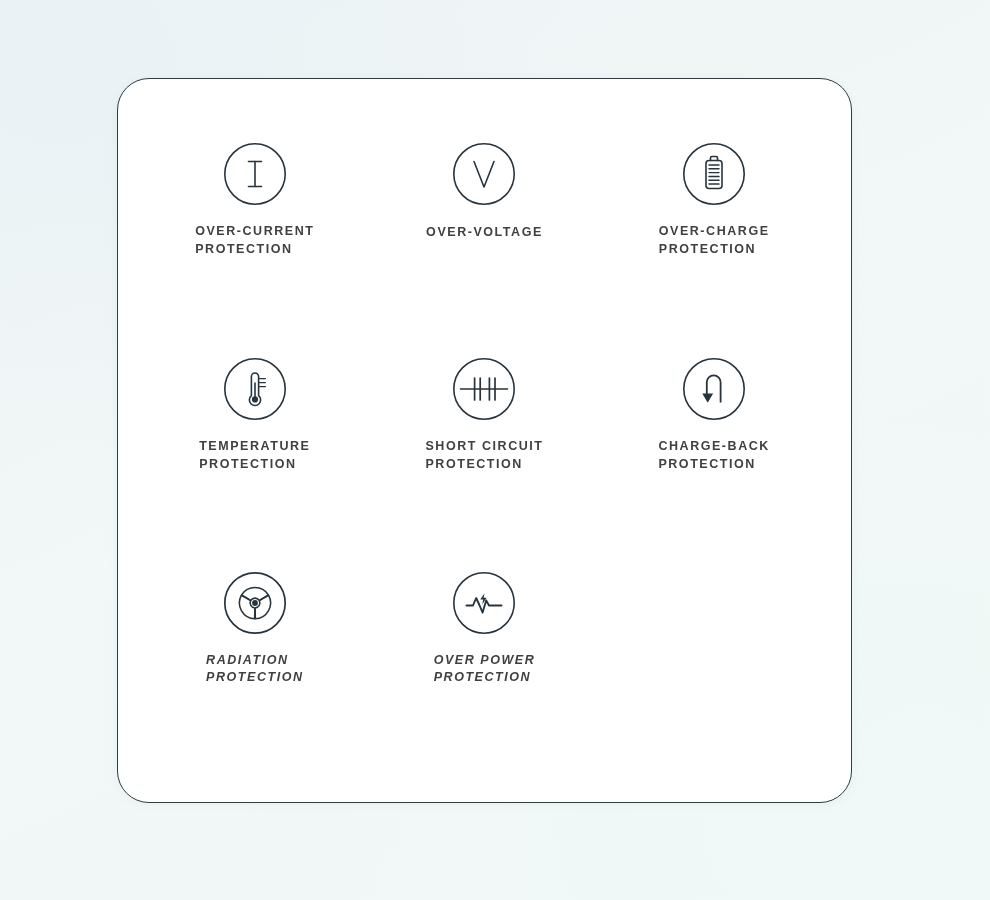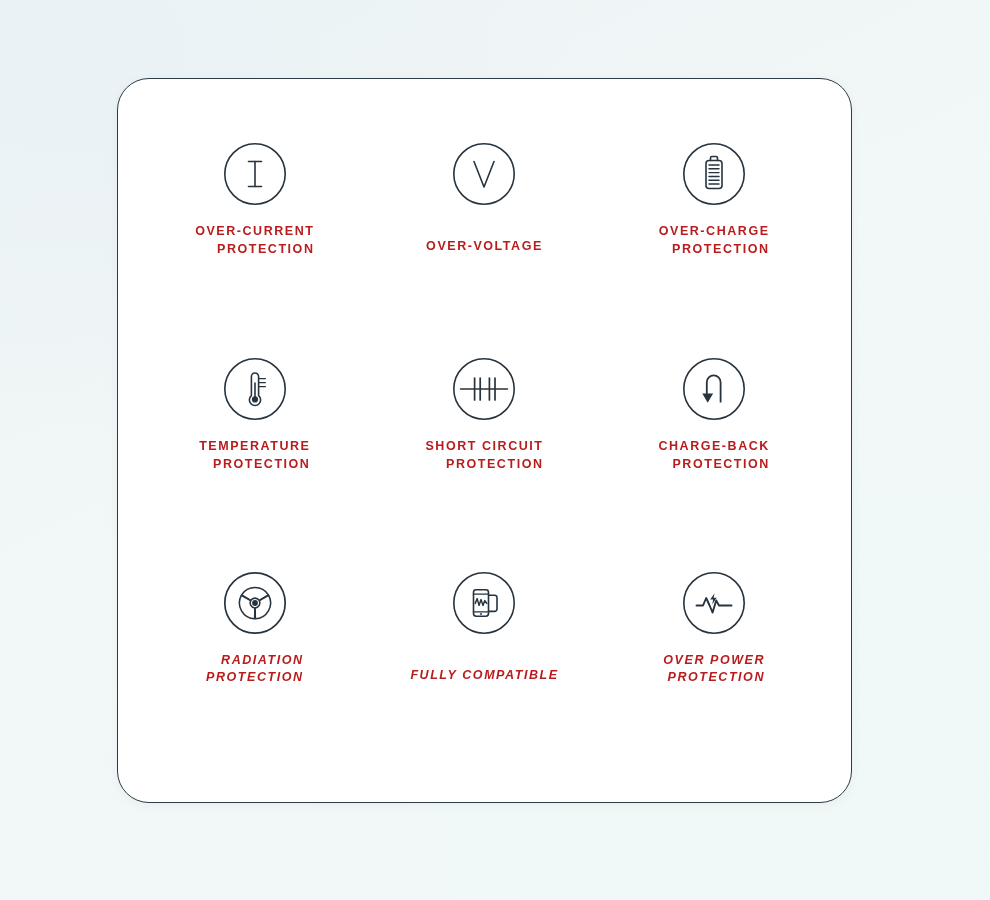--- a/index.html
+++ b/index.html
@@ -66,32 +66,32 @@
 
   .icon-wrap {
     width: 64px;
     height: 64px;
     display: block;
   }
   .icon-wrap svg { display: block; }
 
   .label {
     margin-top: 17px;
-    text-align: right;
+    text-align: left;
     font-family: "Liberation Sans", sans-serif;
     font-size: 12.5px;
     font-weight: bold;
     letter-spacing: 1.55px;
     line-height: 1.42;
-    color: #b91c1c;
+    color: #404040;
     white-space: pre-line;
     text-transform: uppercase;
   }
   
-  .label.one-line { margin-top: 32px; }
+  .label.one-line { margin-top: 18px; }
 </style>
 </head>
 <body>
 
 <div id="stage">
 
   <div id="card">
     <div class="grid">
 
       <div class="cell row-1">
@@ -199,34 +199,20 @@
                 <path d="M -4.2 -2.6 A 5 5 0 0 1 4.2 -2.6 L 13.4 -8.1 A 15.8 15.8 0 0 0 -13.4 -8.1 Z"></path>
               </g>
               <circle cx="0" cy="0" r="2.9" fill="#27333d" stroke="none"></circle>
             </g>
           </svg>
         </span>
         <div class="label">RADIATION
 PROTECTION</div>
       </div>
 
-      <div class="cell row-3">
-        <span class="icon-wrap">
-          <svg width="64" height="64" viewBox="0 0 64 64" fill="none" stroke="#27333d" stroke-width="1.6" stroke-linecap="round" stroke-linejoin="round">
-            <circle cx="32" cy="32" r="30.2"></circle>
-            <path d="M36 24.2 h6.6 a2.4 2.4 0 0 1 2.4 2.4 v11.4 a2.4 2.4 0 0 1 -2.4 2.4 h-6.6"></path>
-            <rect x="21.5" y="18.8" width="15" height="26.4" rx="2.6" fill="#ffffff"></rect>
-            <line x1="21.5" y1="23.2" x2="36.5" y2="23.2" stroke-width="1.3"></line>
-            <line x1="21.5" y1="40.8" x2="36.5" y2="40.8" stroke-width="1.3"></line>
-            <circle cx="29" cy="43" r="0.95" fill="#27333d" stroke="none"></circle>
-            <polyline points="23.2,32.4 25.2,27.6 27,34.4 29,28.6 31,34.6 32.8,29.6 34.8,32.4" stroke-width="1.45" fill="none"></polyline>
-          </svg>
-        </span>
-        <div class="label one-line">FULLY COMPATIBLE</div>
-      </div>
 
       <div class="cell row-3">
         <span class="icon-wrap">
           <svg width="64" height="64" viewBox="0 0 64 64" fill="none" stroke="#27333d" stroke-width="1.6" stroke-linecap="round" stroke-linejoin="round">
             <circle cx="32" cy="32" r="30.2"></circle>
             <polyline points="14.5,34.5 21,34.5 24.2,27 27.6,34.5 30.6,41.6 34.2,29.4 37,34.5 49.5,34.5" stroke-width="1.9"></polyline>
             <polygon points="32.6,22.2 28.2,28.6 31.2,28.6 30.2,33.4 34.6,26.8 31.6,26.8" fill="#27333d" stroke="none"></polygon>
           </svg>
         </span>
         <div class="label">OVER POWER

